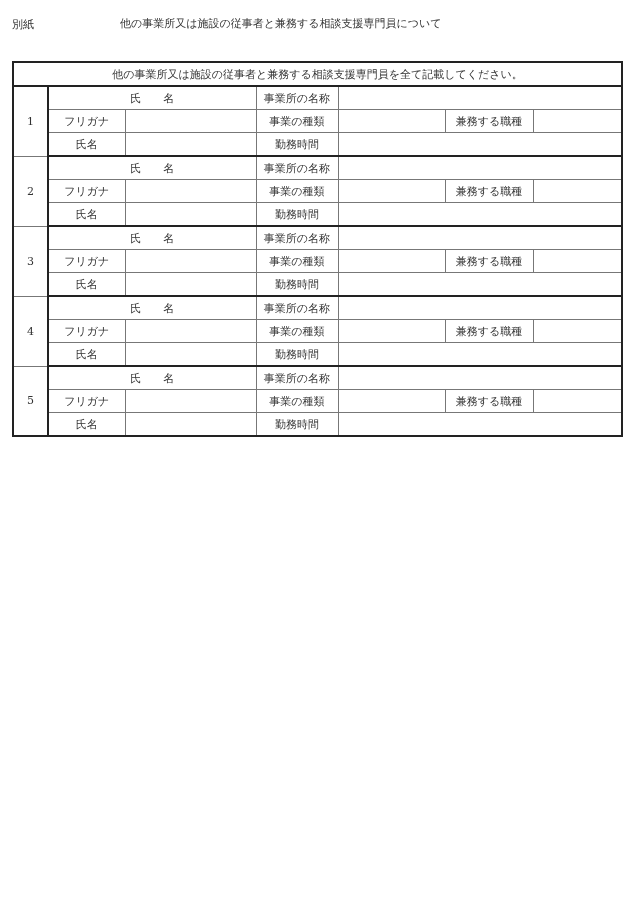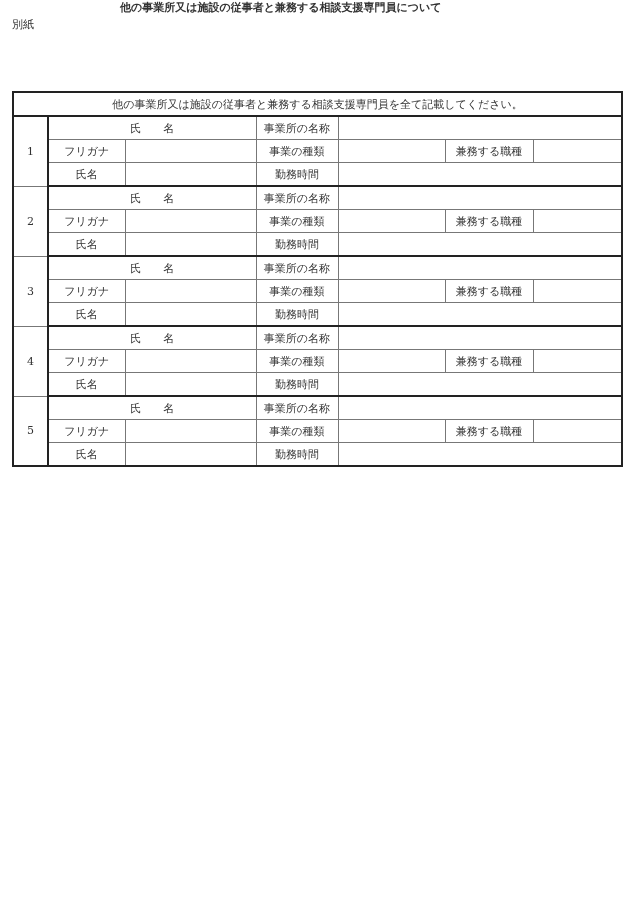--- a/index.html
+++ b/index.html
@@ -1,21 +1,21 @@
 <!DOCTYPE html>
 <html><head>
   <meta charset="utf-8">
   <style>
     html, body { margin:0; padding:0; background:#fff; }
     body { width:630px; height:915px; position:relative; overflow:hidden;
            font-family: "DejaVu Serif", "Liberation Serif", serif; color:#333; }
     .hdr-left { position:absolute; left:12px; top:17px; font-size:11px; }
-    .hdr-title { position:absolute; left:120px; top:0; font-size:11px;font-weight:bold; }
+    .hdr-title { position:absolute; left:120px; top:16px; font-size:11px; }
     table.form { position:absolute; left:12px; top:61px; width:609px;
-                 border-collapse:collapse; table-layout:fixed; font-size:11px;margin-top:30px; }
+                 border-collapse:collapse; table-layout:fixed; font-size:11px; }
     table.form td { border:1px solid #777; height:22px; padding:0; text-align:center;
                     vertical-align:middle; white-space:nowrap; overflow:hidden; }
     table.form { border:2px solid #222; }
     tr.caption td { height:22px; border-bottom:2px solid #222; }
     tr.grp-end td { border-bottom:2px solid #222;font-family:Liberation Mono, monospace; }
     td.num { border-right:2px solid #222 !important; }
     td.blank { background:#fff; }
   </style>
 </head>
 <body>

